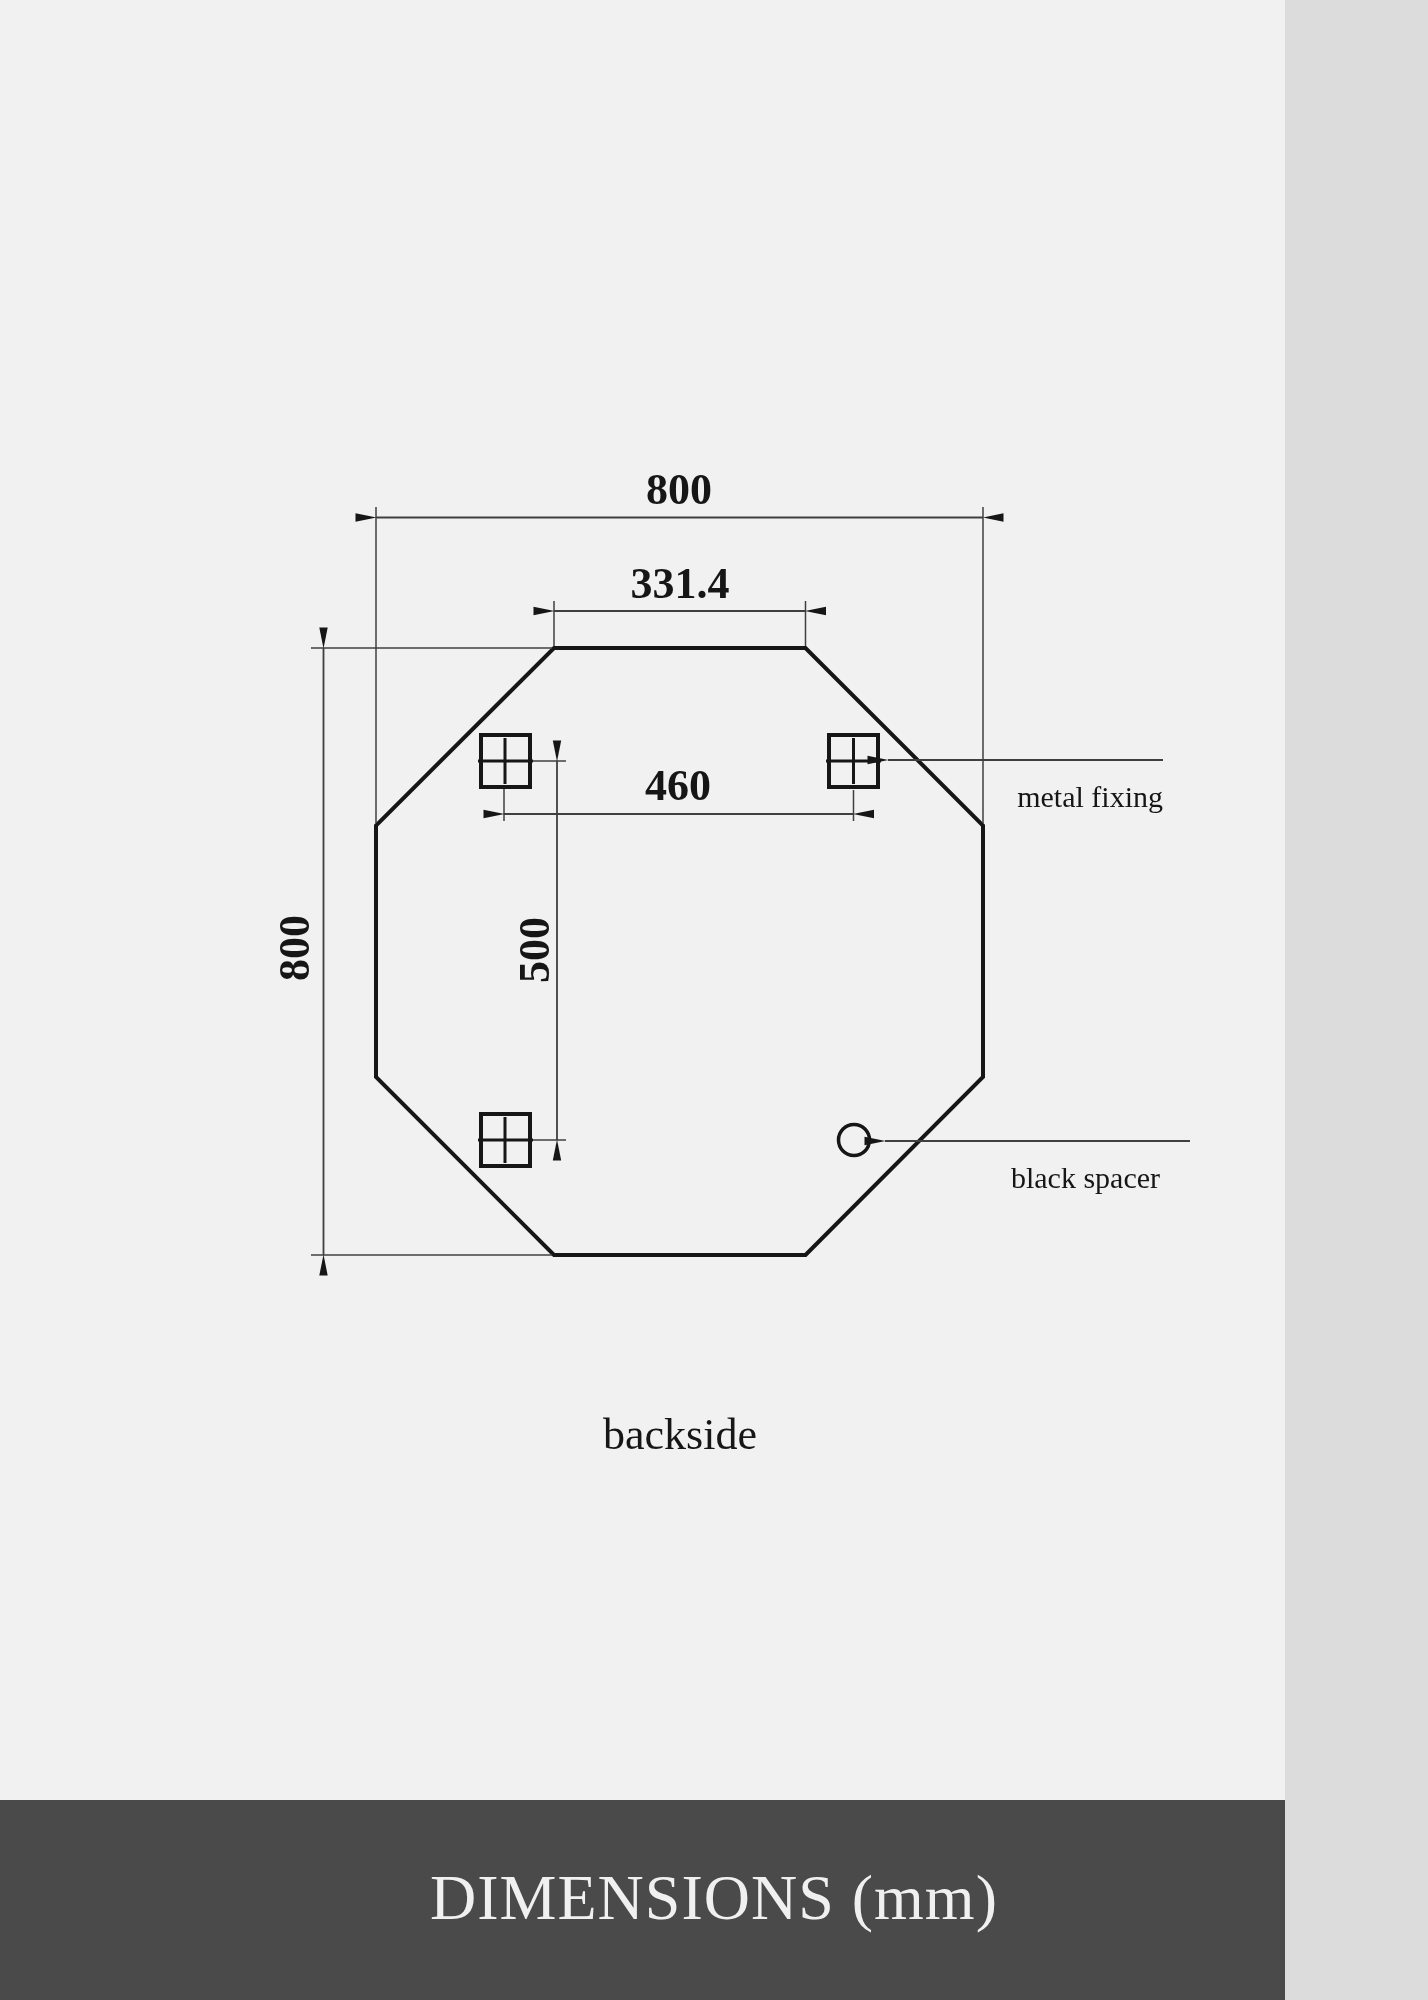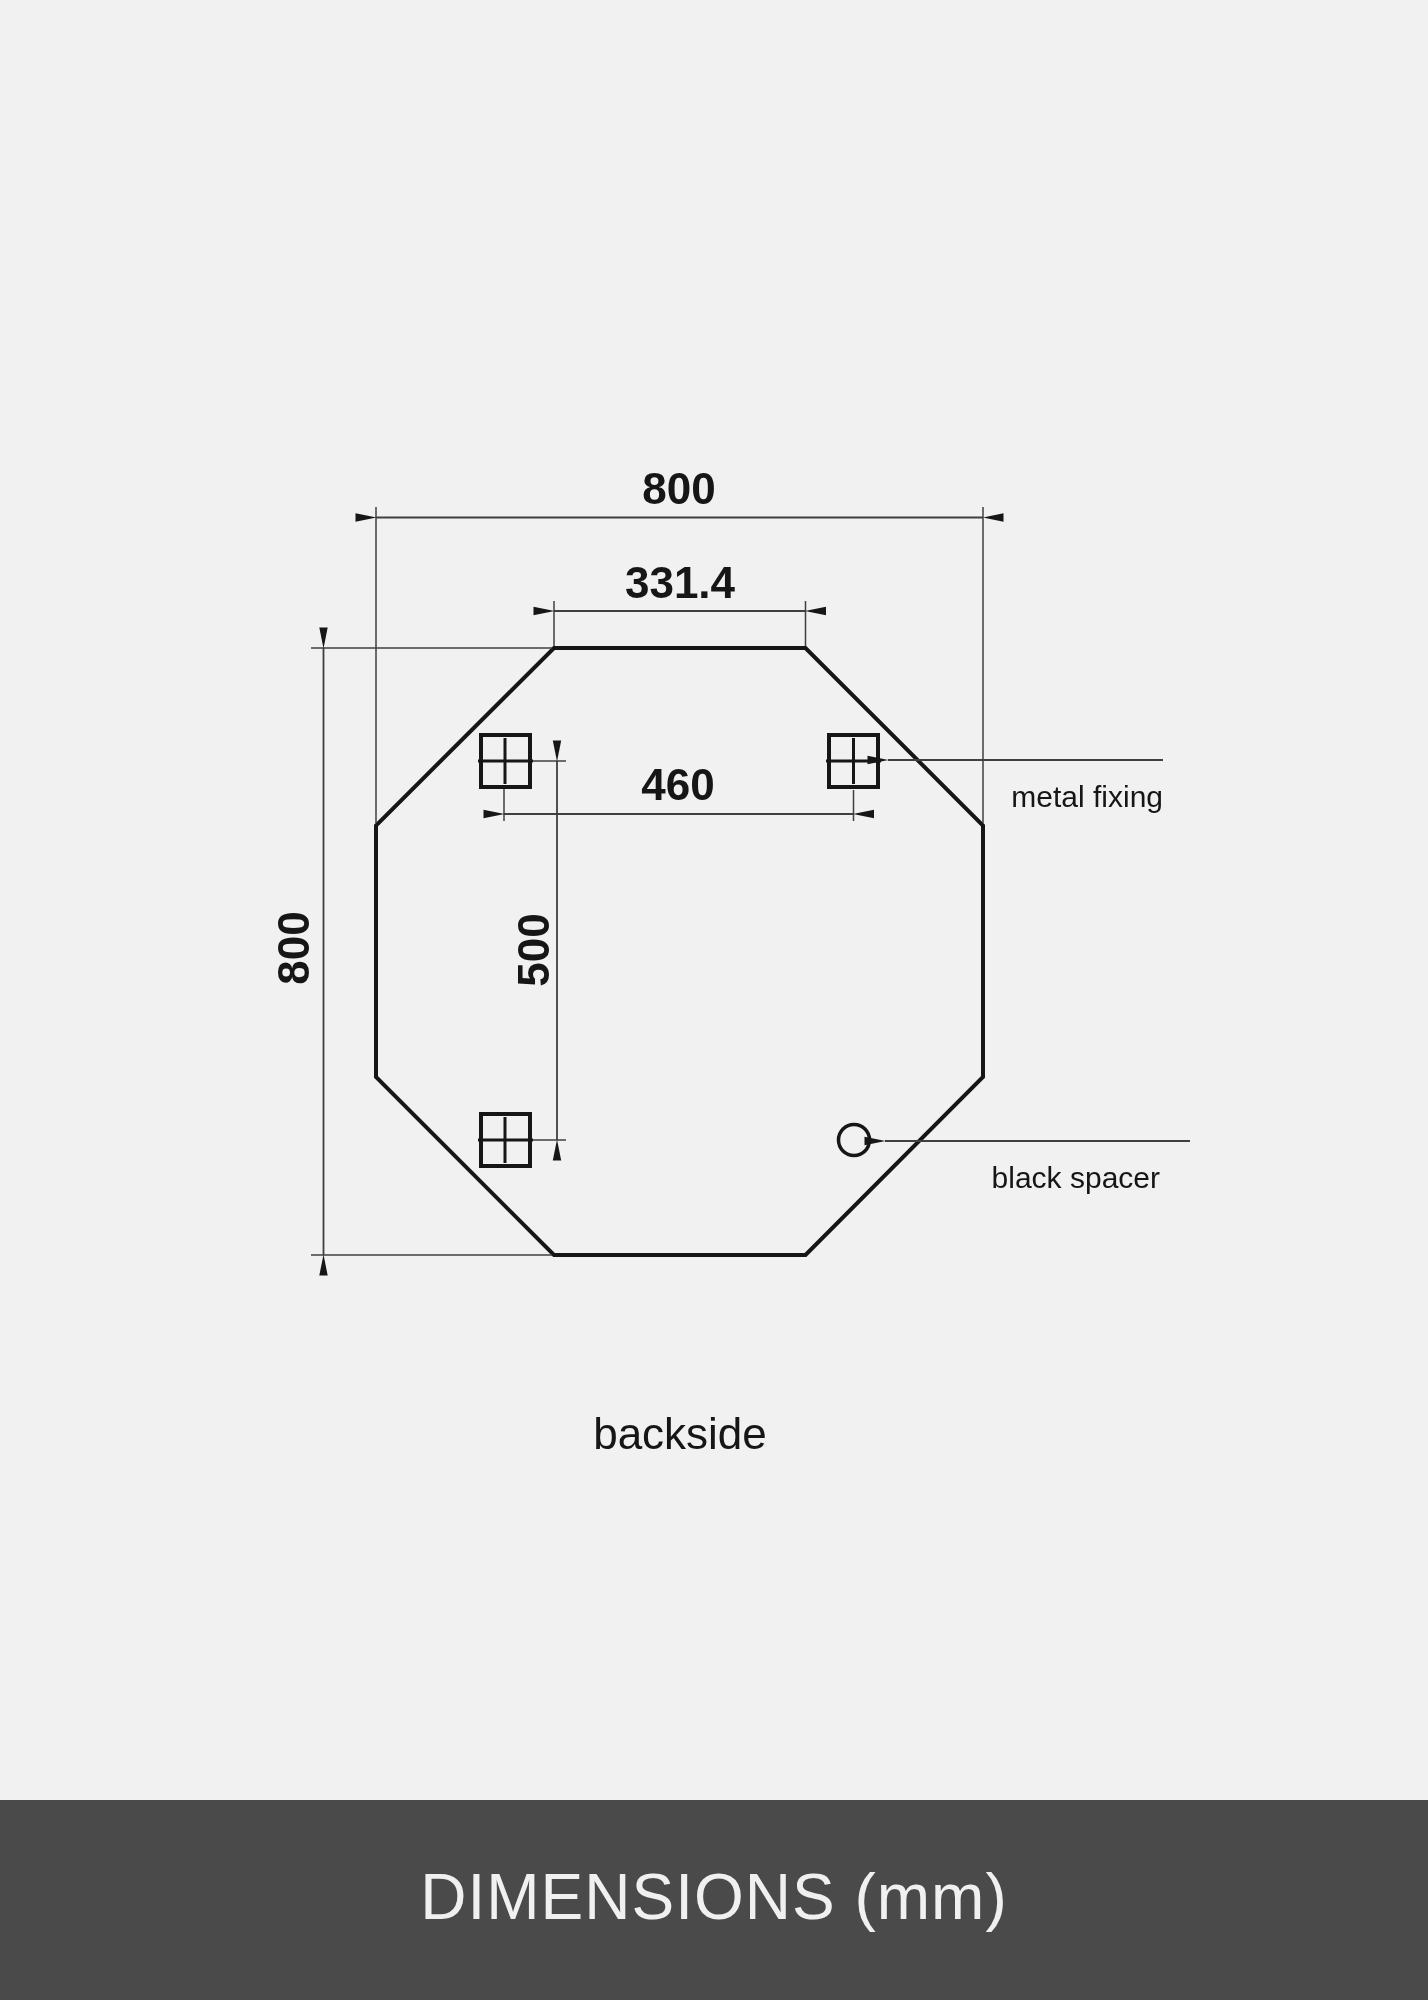--- a/index.html
+++ b/index.html
@@ -1,19 +1,19 @@
 <!DOCTYPE html>
 <html><head>
 <meta charset="utf-8">
 <style>
   html,body{margin:0;padding:0;background:#dcdcdc;}
   .page{
     position:relative;
-    width:1428px;height:2000px;
-    font-family:Liberation Sans, sans-serif;
+    width:1285px;height:2000px;
+    font-family:Liberation Serif, serif;
     overflow:hidden;
   }
   svg{position:absolute;left:0;top:0;display:block;}
   .thick{stroke:#161616;stroke-width:4;fill:none;stroke-linejoin:miter;}
   .cross{stroke:#161616;stroke-width:3;fill:none;}
   .thin{stroke:#3f3f3f;stroke-width:1.8;fill:none;}
   .ext{stroke:#3f3f3f;stroke-width:1.5;fill:none;}
   .dimtext{font-size:44px;font-weight:bold;fill:#161616;}
   .labeltext{font-size:30px;font-weight:400;fill:#161616;}
   .caption{font-size:44px;font-weight:400;fill:#161616;}

